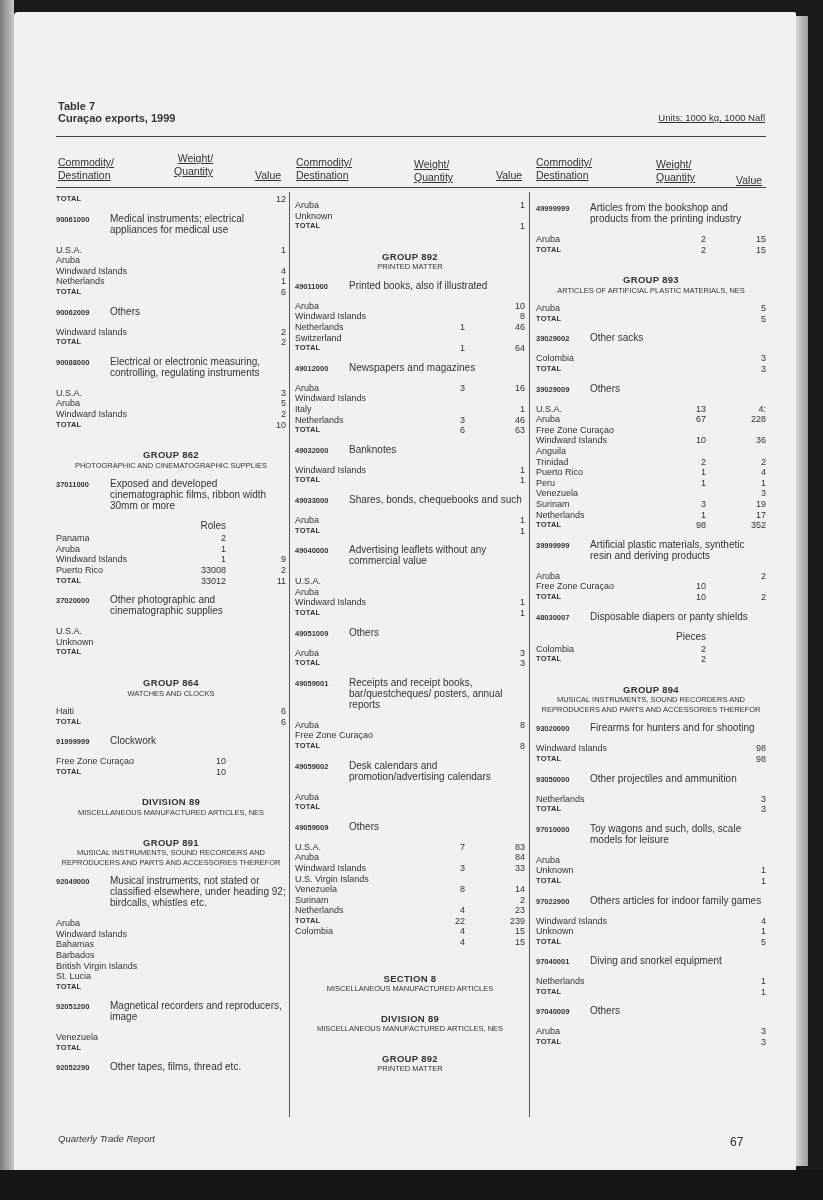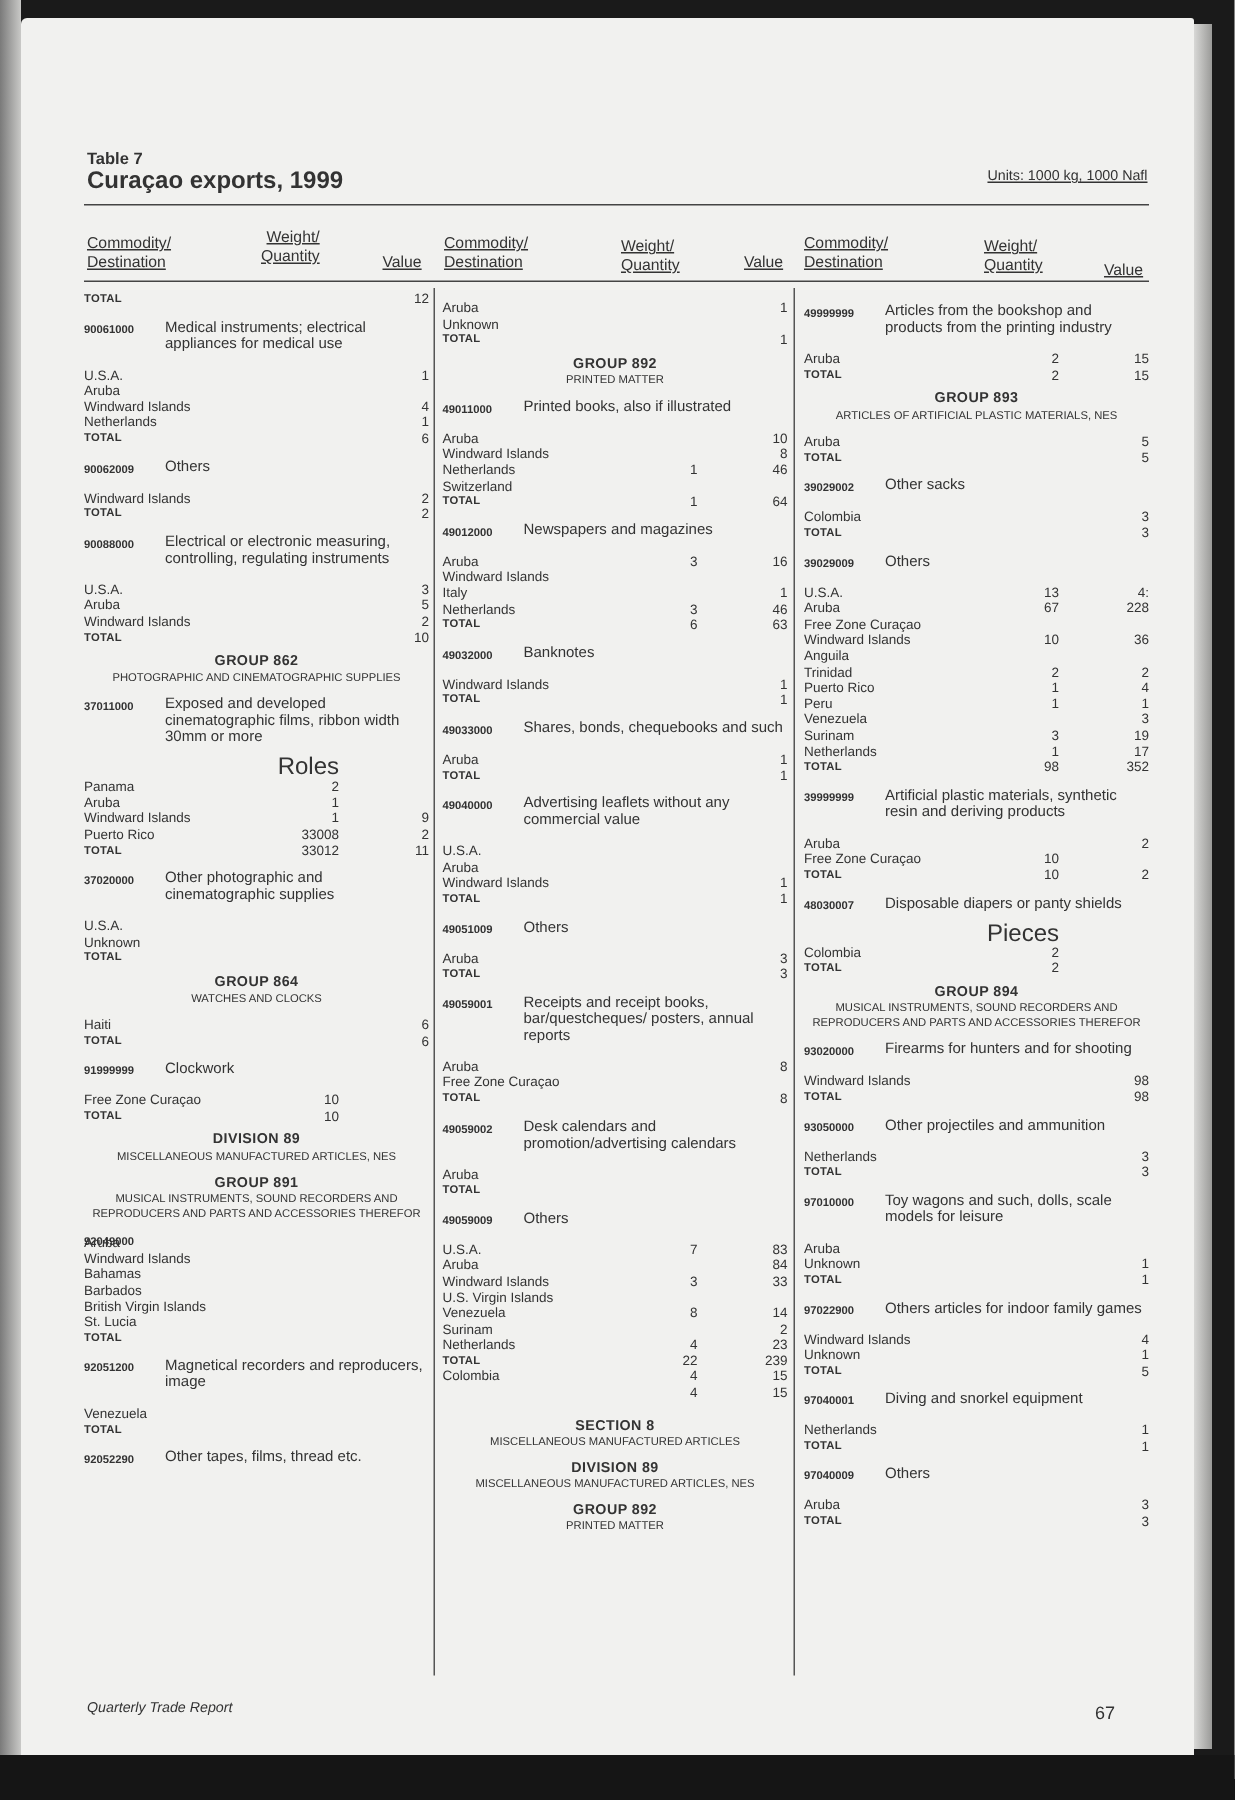--- a/index.html
+++ b/index.html
@@ -21,44 +21,44 @@
   }
   .page-edge-right {
     position: absolute; left: 796px; top: 16px; width: 12px; height: 1150px;
     background: linear-gradient(to right, #d8d8d6, #9a9a98);
   }
   .bottom-dark {
     position: absolute; left: 0; top: 1170px; width: 823px; height: 30px; background: #151515;
   }
   .title-block { position: absolute; left: 58px; top: 100px; }
   .title-line1 { font-size: 11px; font-weight: bold; color: #333; }
-  .title-line2 { font-size: 16px; font-weight: bold; color: #333; }
+  .title-line2 { font-size: 11px; font-weight: bold; color: #333; }
   .units { position: absolute; right: 58px; top: 112px; font-size: 9.5px; color: #333; text-decoration: underline; }
   .rule { position: absolute; left: 56px; width: 710px; height: 1px; background: #444; }
   .head-row { position: absolute; top: 150px; left: 56px; width: 710px; height: 36px; font-size: 10.5px; color: #333; }
   .hcell { position: absolute; line-height: 13px; text-decoration: underline; }
   .col {
     position: absolute; top: 194px; width: 230px; font-size: 9px; line-height: 10.6px; color: #333;
   }
   .col1 { left: 56px; }
   .col2 { left: 295px; }
   .col3 { left: 536px; }
   .vline { position: absolute; width: 1px; background: #555; top: 192px; height: 925px; }
   .row { position: relative; height: 10.6px; white-space: nowrap; }
   .row .dest { position: absolute; left: 0; }
   .row .wq { position: absolute; right: 60px; text-align: right; }
   .row .val { position: absolute; right: 0; text-align: right; }
   .row.total .dest { font-weight: bold; font-size: 7.5px; letter-spacing: 0.2px; }
   .commodity { position: relative; margin: 8px 0 10px 0; font-size: 10px; line-height: 11px; padding-left: 0; }
   .commodity .code { position: absolute; left: 0; top: 1px; font-size: 7.5px; font-weight: bold; }
   .commodity .desc { display: block; margin-left: 54px; }
-  .group { text-align: center; margin: 6px 0 8px 0; }
+  .group { text-align: center; margin: 20px 0 8px 0; }
   .group .gtitle { font-size: 9.5px; font-weight: bold; letter-spacing: 0.3px; }
   .group .gsub { font-size: 7.5px; line-height: 9.5px; }
-  .unit-label { position: relative; height: 12px; font-size: 16px; text-decoration: underline; }
+  .unit-label { position: relative; height: 12px; font-size: 10px; text-decoration: underline; }
   .unit-label span { position: absolute; right: 60px; }
   .spacer { height: 6px; }
   .footer-left { position: absolute; left: 58px; top: 1133px; font-size: 9.5px; font-style: italic; color: #333; }
   .footer-right { position: absolute; left: 730px; top: 1135px; font-size: 12px; color: #333; }
 </style>
 </head>
 <body>
 
 <div class="page-shadow-left"></div>
 <div class="page"></div>
@@ -266,20 +266,21 @@
     <div class="group">
       <div class="gtitle">DIVISION 89</div>
       <div class="gsub">MISCELLANEOUS MANUFACTURED ARTICLES, NES</div>
     </div>
     <div class="group">
       <div class="gtitle">GROUP 891</div>
       <div class="gsub">MUSICAL INSTRUMENTS, SOUND RECORDERS AND REPRODUCERS AND PARTS AND ACCESSORIES THEREFOR</div>
     </div>
     <div class="commodity">
       <span class="code">92049000</span>
+      <span class="desc">Musical instruments, not stated or classified elsewhere, under heading 92; birdcalls, whistles etc.</span>
     </div>
     <div class="row">
       <span class="dest">Aruba</span>
       <span class="wq"></span>
       <span class="val"></span>
     </div>
     <div class="row">
       <span class="dest">Windward Islands</span>
       <span class="wq"></span>
       <span class="val"></span>

